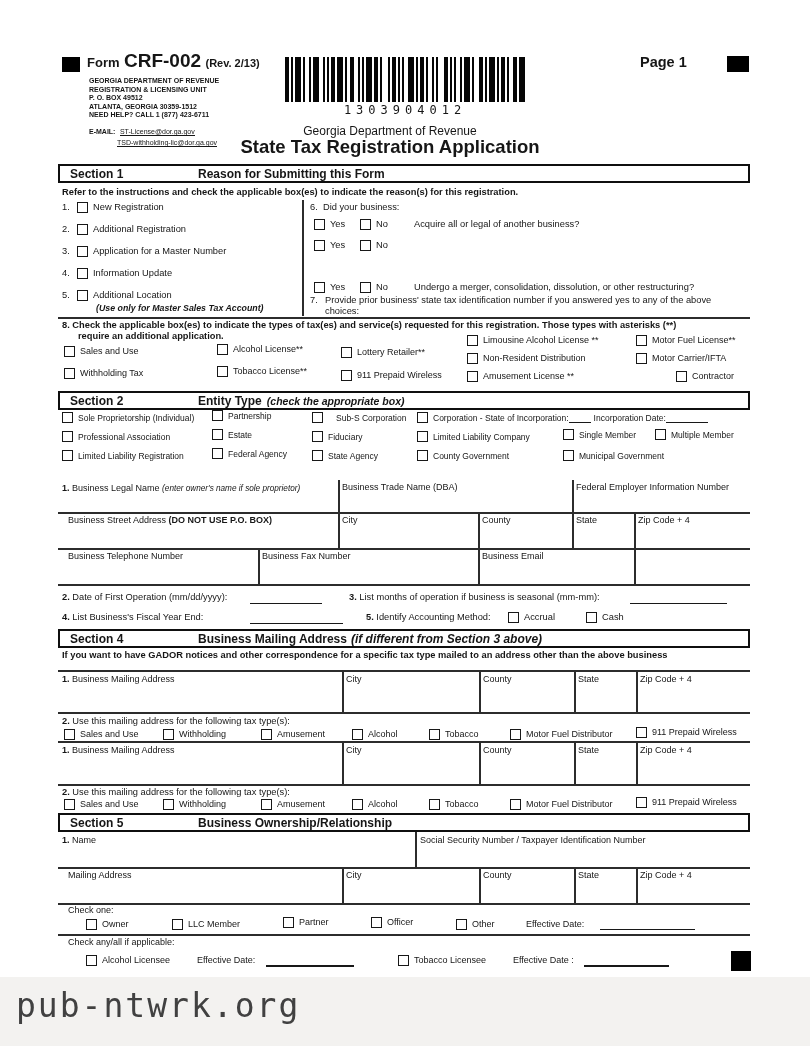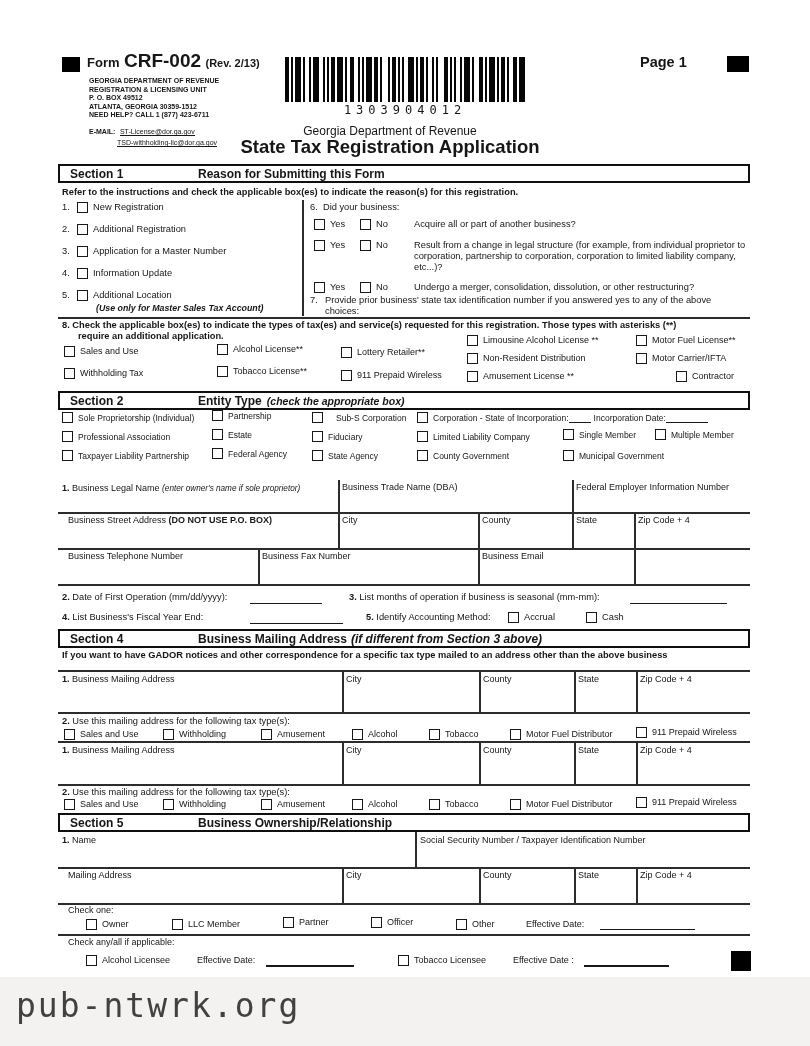--- a/index.html
+++ b/index.html
@@ -185,28 +185,27 @@
   <div class="abs t" style="left:310px;top:202px;" data-name="question6-label">
     <span data-name="question6-number">6.</span>&nbsp;
     <span data-name="question6-text">Did your business:</span>
   </div>
 
   <div class="abs t" style="left:314px;top:219px;display:flex;" data-name="question6-row-acquire">
     <span class="cb" data-name="yes-checkbox"></span>
       <span style="width:30px;" data-name="yes-label">Yes</span>
     <span class="cb" data-name="no-checkbox"></span>
       <span style="width:38px;" data-name="no-label">No</span>
-    <span style="width:332px;display:inline-block;" data-name="question6-item-text">Acquire all or part of another business?</span>
+    <span style="width:332px;display:inline-block;" data-name="question6-item-text">Acquire all or legal of another business?</span>
   </div>
   <div class="abs t" style="left:314px;top:240px;display:flex;" data-name="question6-row-legal-structure">
     <span class="cb" data-name="yes-checkbox"></span>
       <span style="width:30px;" data-name="yes-label">Yes</span>
     <span class="cb" data-name="no-checkbox"></span>
       <span style="width:38px;" data-name="no-label">No</span>
-    <span style="width:332px;display:inline-block;" data-name="question6-item-text">Result from a change in legal structure (for example, from individual proprietor to corporation, partnership to corporation, corporation to limited liability company, etc...)?</span>
   </div>
   <div class="abs t" style="left:314px;top:282px;display:flex;" data-name="question6-row-merger">
     <span class="cb" data-name="yes-checkbox"></span>
       <span style="width:30px;" data-name="yes-label">Yes</span>
     <span class="cb" data-name="no-checkbox"></span>
       <span style="width:38px;" data-name="no-label">No</span>
     <span style="width:332px;display:inline-block;" data-name="question6-item-text">Undergo a merger, consolidation, dissolution, or other restructuring?</span>
   </div>
 
   <div class="abs t" style="left:310px;top:295px;width:442px;display:flex;" data-name="question7">
@@ -314,21 +313,21 @@
       <span class="cb" data-name="checkbox"></span>
       <span data-name="entity-label">Single Member</span>
     </div>
   <div class="abs t85 cbrow" style="left:655px;top:429px;" data-name="entity-multiple-member">
       <span class="cb" data-name="checkbox"></span>
       <span data-name="entity-label">Multiple Member</span>
     </div>
 
   <div class="abs t85 cbrow" style="left:62px;top:450px;" data-name="entity-limited-liability-partnership">
       <span class="cb" data-name="checkbox"></span>
-      <span data-name="entity-label">Taxpayer Liability Partnership</span>
+      <span data-name="entity-label">Limited Liability Registration</span>
     </div>
   <div class="abs t85 cbrow" style="left:212px;top:448px;" data-name="entity-federal-agency">
       <span class="cb" data-name="checkbox"></span>
       <span data-name="entity-label">Federal Agency</span>
     </div>
   <div class="abs t85 cbrow" style="left:312px;top:450px;" data-name="entity-state-agency">
       <span class="cb" data-name="checkbox"></span>
       <span data-name="entity-label">State Agency</span>
     </div>
   <div class="abs t85 cbrow" style="left:417px;top:450px;" data-name="entity-county-government">

